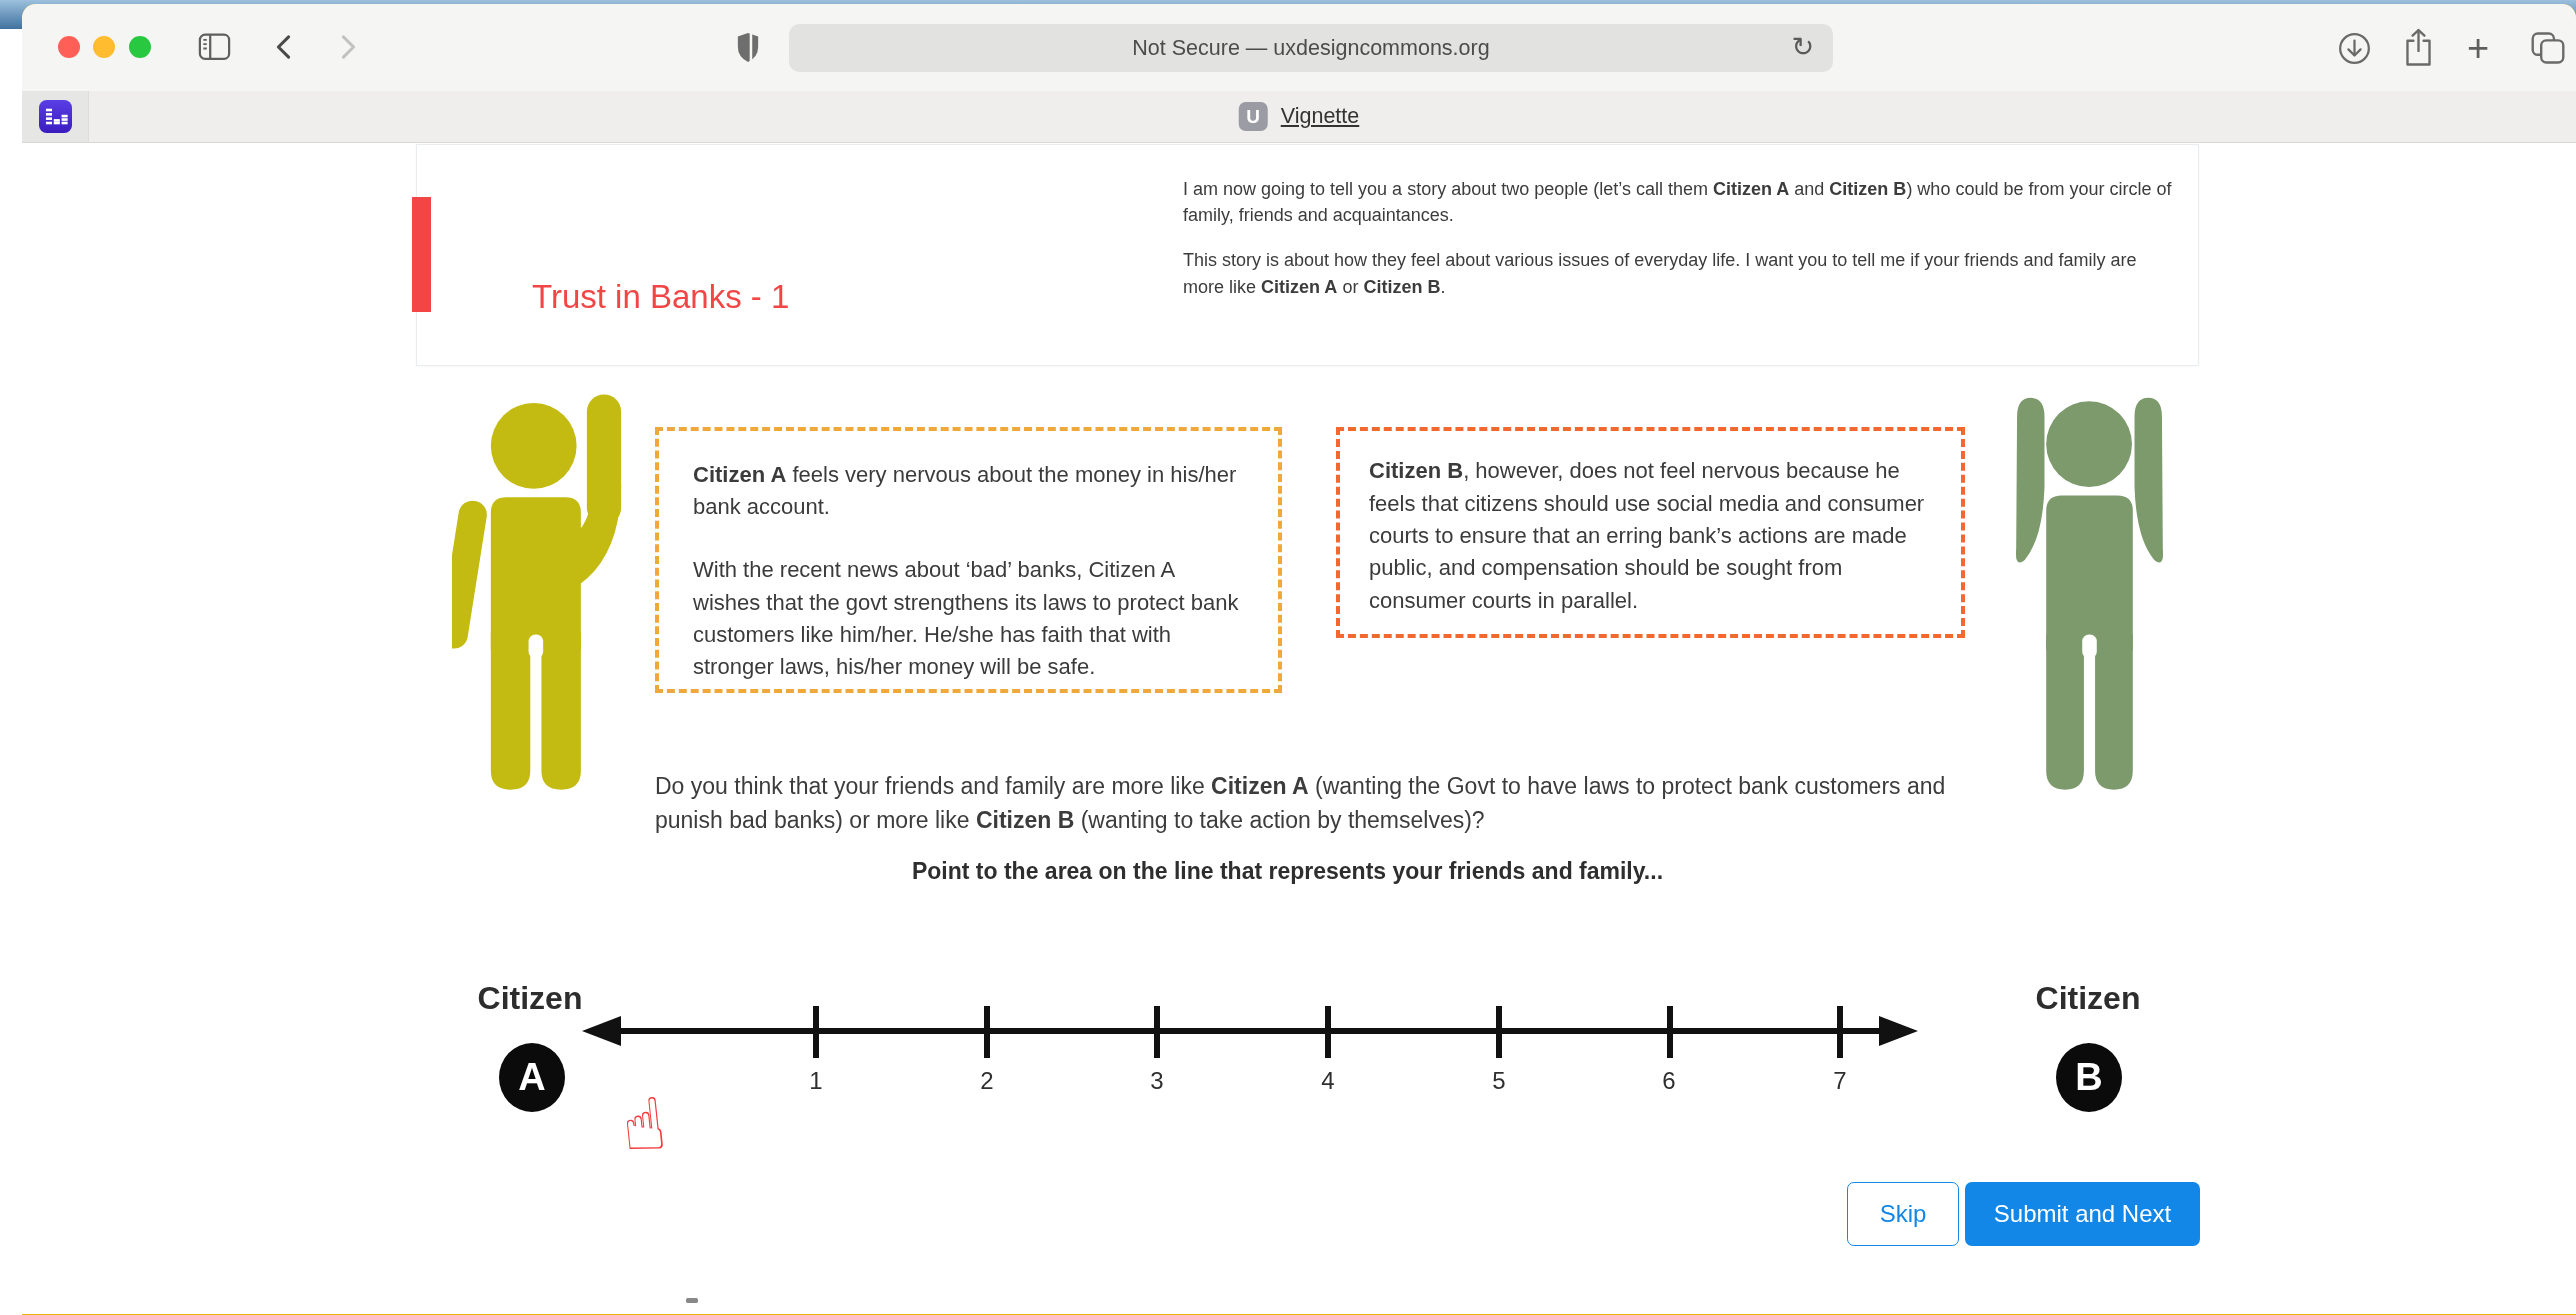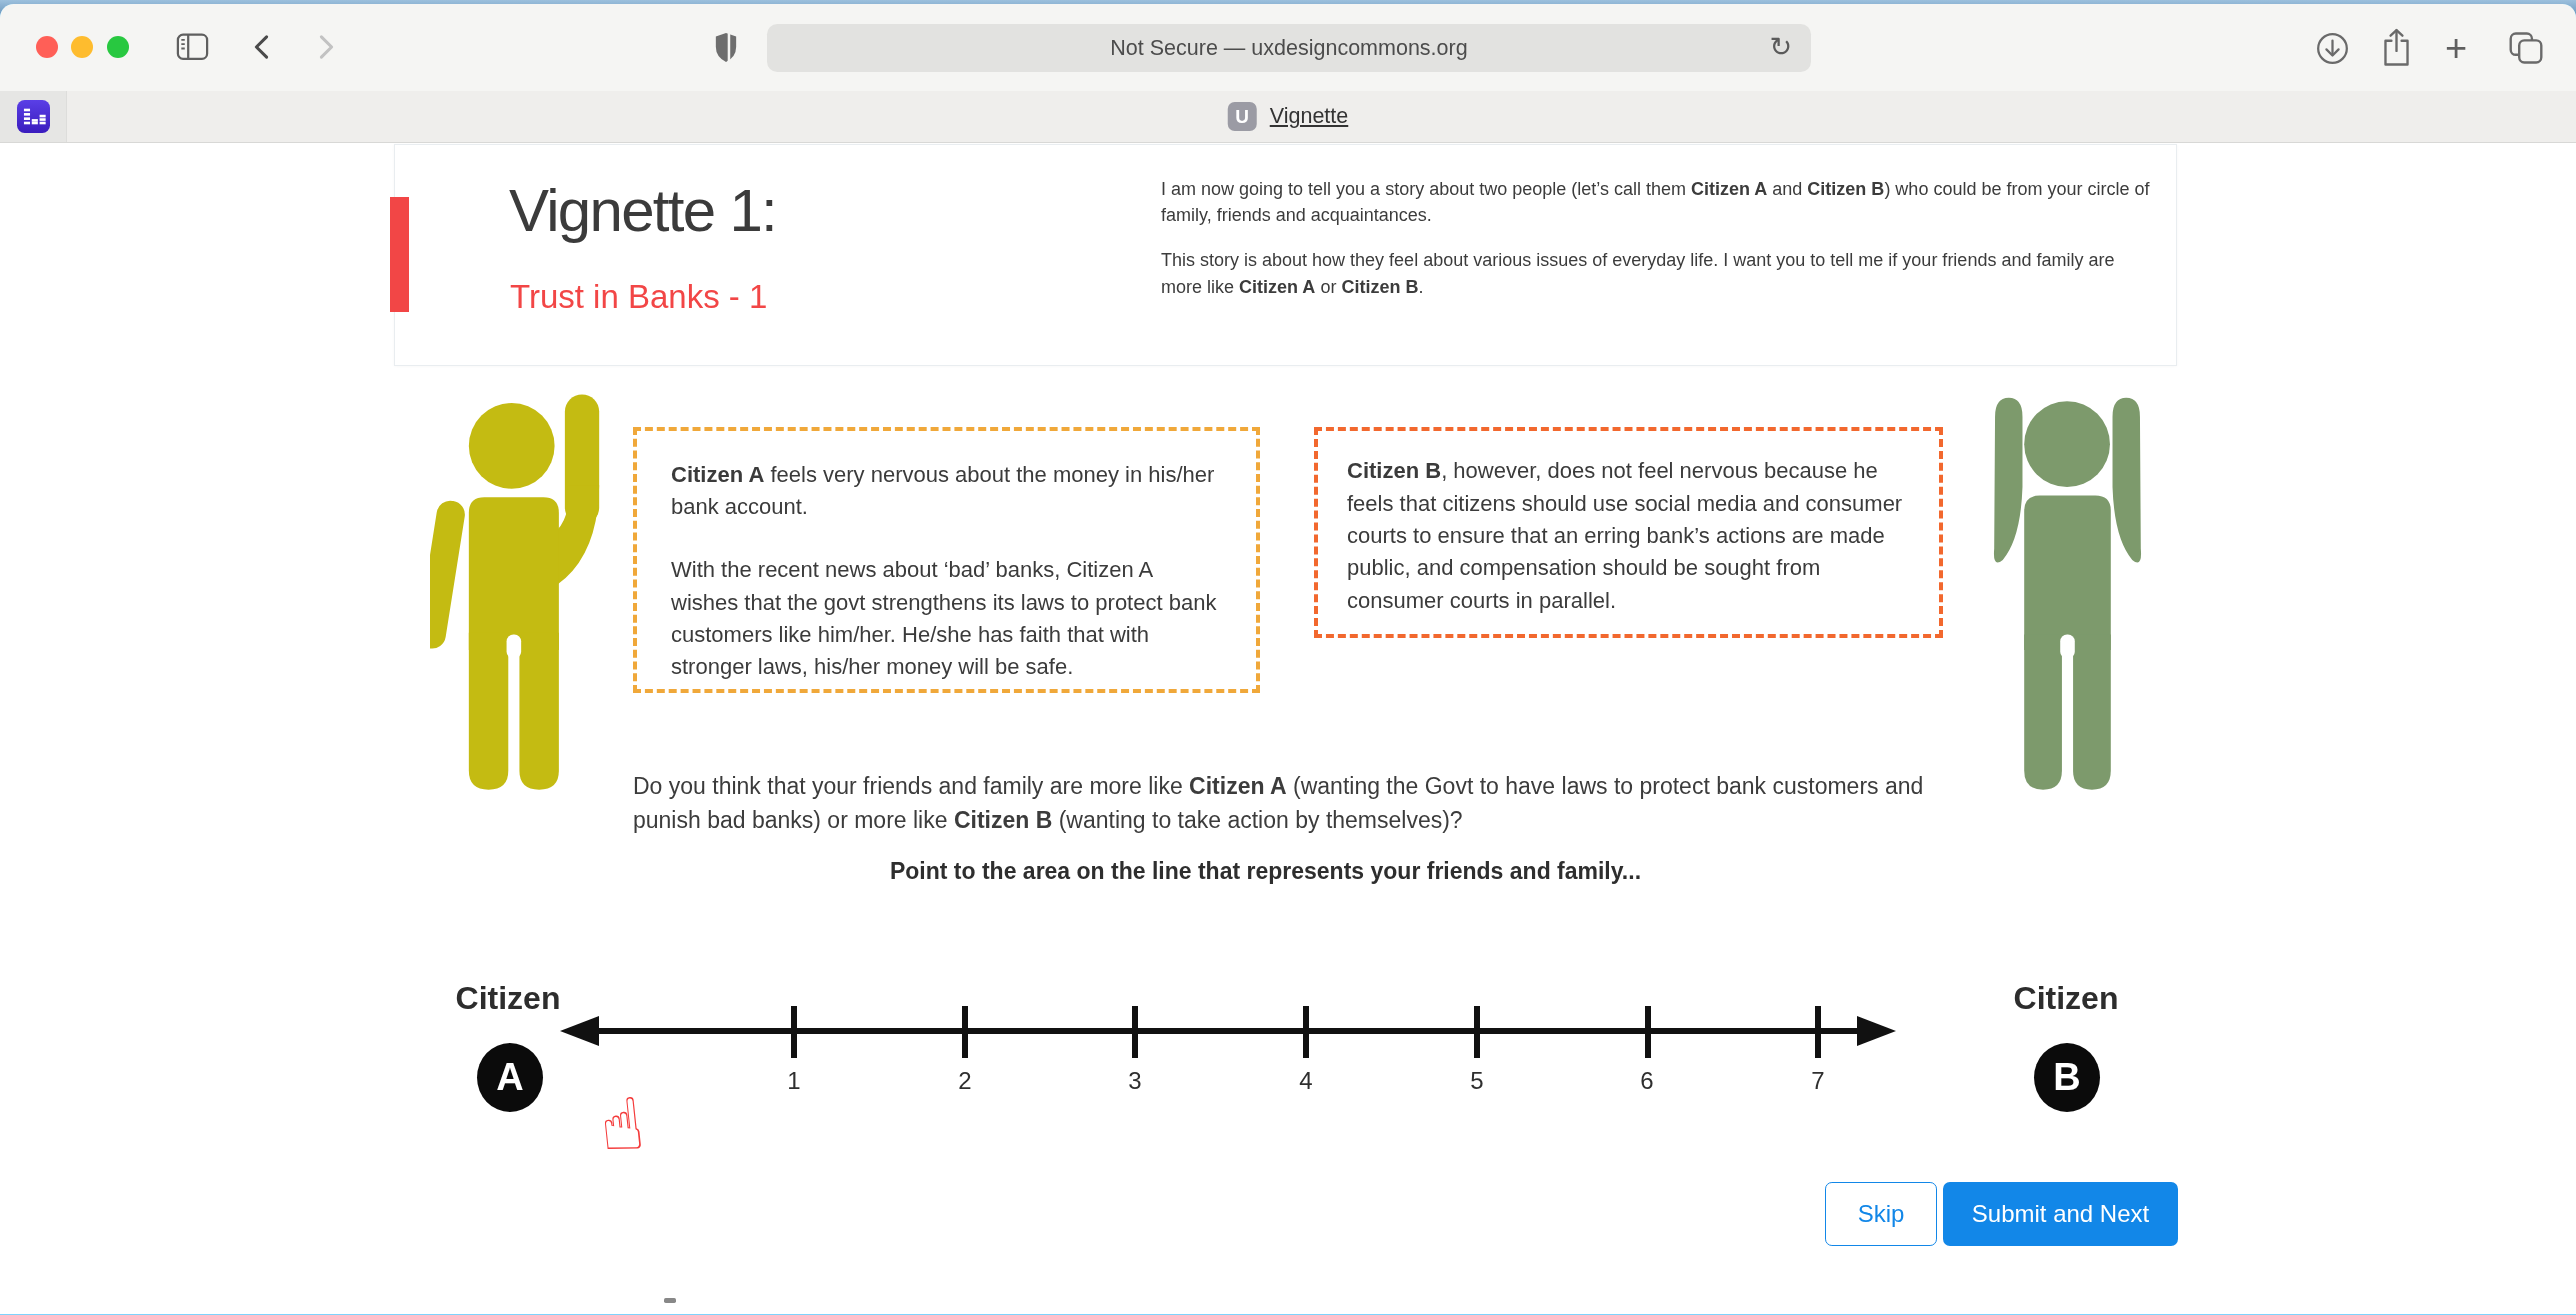--- a/index.html
+++ b/index.html
@@ -5,21 +5,21 @@
   * { margin:0; padding:0; box-sizing:border-box; }
   html,body { width:2576px; height:1315px; overflow:hidden; }
   body {
     font-family:"Liberation Sans","DejaVu Sans",sans-serif;
     background:linear-gradient(180deg,#9cc0dd 0%,#41729f 100%) top/100% 29px no-repeat,#ffffff;
   }
   .b { font-weight:bold; }
 
   
   .window { position:relative; margin-top:4.3px; height:1311px;
-    border-radius:13.7px 13.7px 0 0; overflow:hidden; background:#7dd3fc; }
+    border-radius:13.7px 13.7px 0 0; overflow:hidden; background:#eab308;margin-left:22px; }
   .toolbar { position:relative; height:87px; background:#f5f5f3; }
   .light { position:absolute; top:32px; width:22px; height:22px; border-radius:50%; }
   .light.red { left:36px; background:#ff5f57; }
   .light.yellow { left:71px; background:#febc2e; }
   .light.green { left:107px; background:#28c840; }
   .tool-ic { position:absolute; color:#666; }
 
   .urlfield { position:absolute; left:767px; top:20px; width:1044px; height:48px;
     background:#e2e2e0; border-radius:10.3px; display:flex; align-items:center; justify-content:center; }
   .urltext { font-size:21.5px; color:#4c4c4c; }
@@ -163,21 +163,20 @@
     <div class="active-tab">
       <div class="favicon">U</div>
       <div class="tabtitle">Vignette</div>
     </div>
   </div>
 
   <div class="page">
 
     <div class="card"></div>
     <div class="redbar"></div>
-    <div class="vtitle">Vignette 1:</div>
     <div class="vsub">Trust in Banks - 1</div>
     <div class="intro">
       <p><span>I am now going to tell you a story about two people (let’s call them </span><span class="b">Citizen A</span><span> and </span><span class="b">Citizen B</span><span>) who could be from your circle of family, friends and acquaintances.</span></p>
       <p><span>This story is about how they feel about various issues of everyday life. I want you to tell me if your friends and family are more like </span><span class="b">Citizen A</span><span> or </span><span class="b">Citizen B</span><span>.</span></p>
     </div>
 
     <svg class="figure figA" width="172" height="403" viewBox="0 0 200 470">
       <g fill="#c4bb12">
         <circle cx="95" cy="64" r="50"></circle>
         <rect x="8" y="128" width="33" height="174" rx="16" transform="rotate(9 24 140)"></rect>

